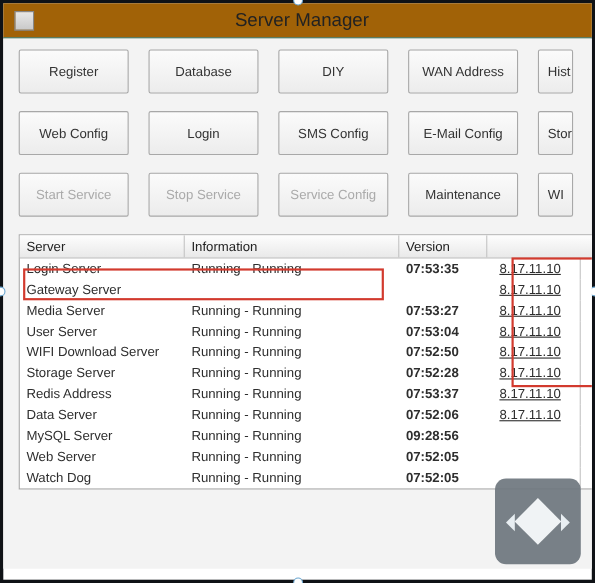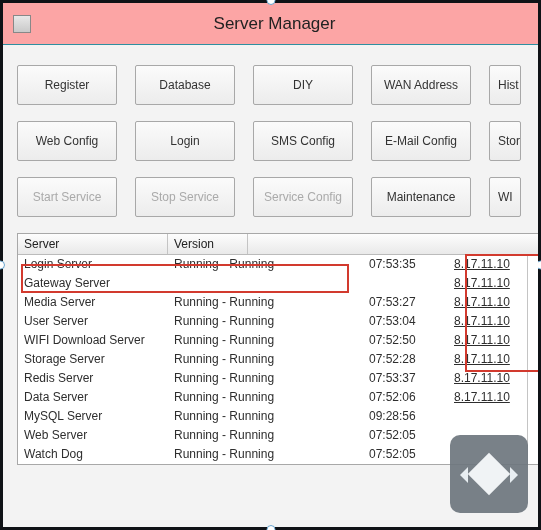--- a/index.html
+++ b/index.html
@@ -7,39 +7,39 @@
   body { background: #fff; }
 
   .outer-border { border: 3px solid #0f1216; width: 541px; height: 530px; position: relative; background: #fff; }
   .handle { position: absolute; width: 9px; height: 9px; background: #fff; border: 1px solid #6aa6d0; border-radius: 50%; }
   .h-top { top: -7px; left: 50%; transform: translateX(-50%); }
   .h-bot { bottom: -7px; left: 50%; transform: translateX(-50%); }
   .h-left { left: -7px; top: 50%; transform: translateY(-50%); }
   .h-right { right: -7px; top: 50%; transform: translateY(-50%); }
 
   .titlebar {
-    background: #fca5a5;
-    height: 42px;
+    background: #a16207;
+    height: 32px;
     display: flex;
     align-items: center;
     border-bottom: 1px solid #2e8fa0;
   }
   .app-icon {
     width: 18px; height: 18px; margin-left: 10px;
     background: linear-gradient(#e8e8e8,#c9c9c9);
     border: 1px solid #888;
   }
   .title-text {
     flex: 1; text-align: center; font-size: 17px; color: #222;
     padding-right: 20px;
   }
 
   .client {
     background: #f3f3f3;
-    padding: 20px 0 0 14px;
+    padding: 10px 0 0 14px;
     height: calc(100% - 42px);
     overflow: hidden;
   }
 
   .btn-row { display: flex; gap: 18px; margin-bottom: 16px; }
   .btn {
     height: 40px;
     width: 100px;
     background: linear-gradient(#fbfbfb,#ececec);
     border: 1px solid #a8a8a8;
@@ -79,21 +79,21 @@
   .c-srv  { width: 150px; }
   .c-info { width: 195px; }
   .c-time { width: 85px; }
   .c-ver  { width: 80px; border-right: 1px solid #c4c4c4; }
 
   .tbody { position: relative; }
   .tr { display: flex; height: 19px; font-size: 12px; color: #2e2e2e; }
   .td  { white-space: nowrap; overflow: hidden; padding: 2px 6px 0 6px; }
   .td.c-srv  { width: 150px; }
   .td.c-info { width: 195px; }
-  .td.c-time { width: 85px; }
+  .td.c-time { width: 85px; font-weight: bold; }
   .td.c-ver  { width: 80px; text-decoration: underline; }
 
   .h-gateway { position: absolute; border: 2px solid #d23a2e; z-index: 4; pointer-events: none; }
   .hi-left  { left: 3px;  top: 30px; width: 328px; height: 29px; }
   .hi-right { left: 447px; top: 20px; width: 78px;  height: 118px; }
 
   .nav-knob {
     position: absolute; right: 10px; bottom: 14px;
     width: 78px; height: 78px;
     background: rgba(110,118,126,.92);
@@ -140,20 +140,21 @@
           <div class="btn dis">Stop Service</div>
           <div class="btn dis">Service Config</div>
           <div class="btn">Maintenance</div>
           <div class="btn cut">WI</div>
         </div>
       </div>
 
     <div class="table-wrap">
       <div class="thead">
         <div class="th c-srv">Server</div>
+        <div class="th c-info">Information</div>
         <div class="th c-ver">Version</div>
       </div>
       <div class="tbody" id="tbody">
           <div class="tr">
             <div class="td c-srv">Login Server</div>
             <div class="td c-info">Running - Running</div>
             <div class="td c-time">07:53:35</div>
             <div class="td c-ver">8.17.11.10</div>
           </div>
           <div class="tr">
@@ -180,21 +181,21 @@
             <div class="td c-time">07:52:50</div>
             <div class="td c-ver">8.17.11.10</div>
           </div>
           <div class="tr">
             <div class="td c-srv">Storage Server</div>
             <div class="td c-info">Running - Running</div>
             <div class="td c-time">07:52:28</div>
             <div class="td c-ver">8.17.11.10</div>
           </div>
           <div class="tr">
-            <div class="td c-srv">Redis Server</div>
+            <div class="td c-srv">Redis Address</div>
             <div class="td c-info">Running - Running</div>
             <div class="td c-time">07:53:37</div>
             <div class="td c-ver">8.17.11.10</div>
           </div>
           <div class="tr">
             <div class="td c-srv">Data Server</div>
             <div class="td c-info">Running - Running</div>
             <div class="td c-time">07:52:06</div>
             <div class="td c-ver">8.17.11.10</div>
           </div>

